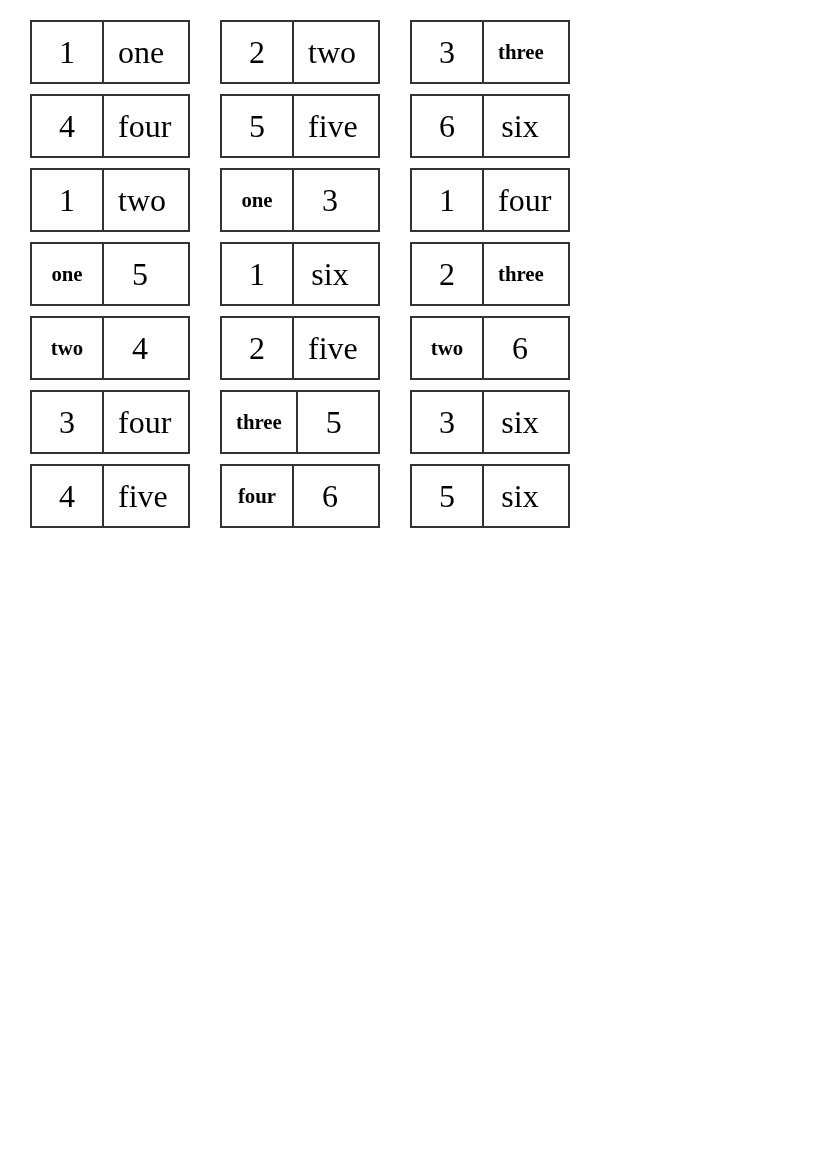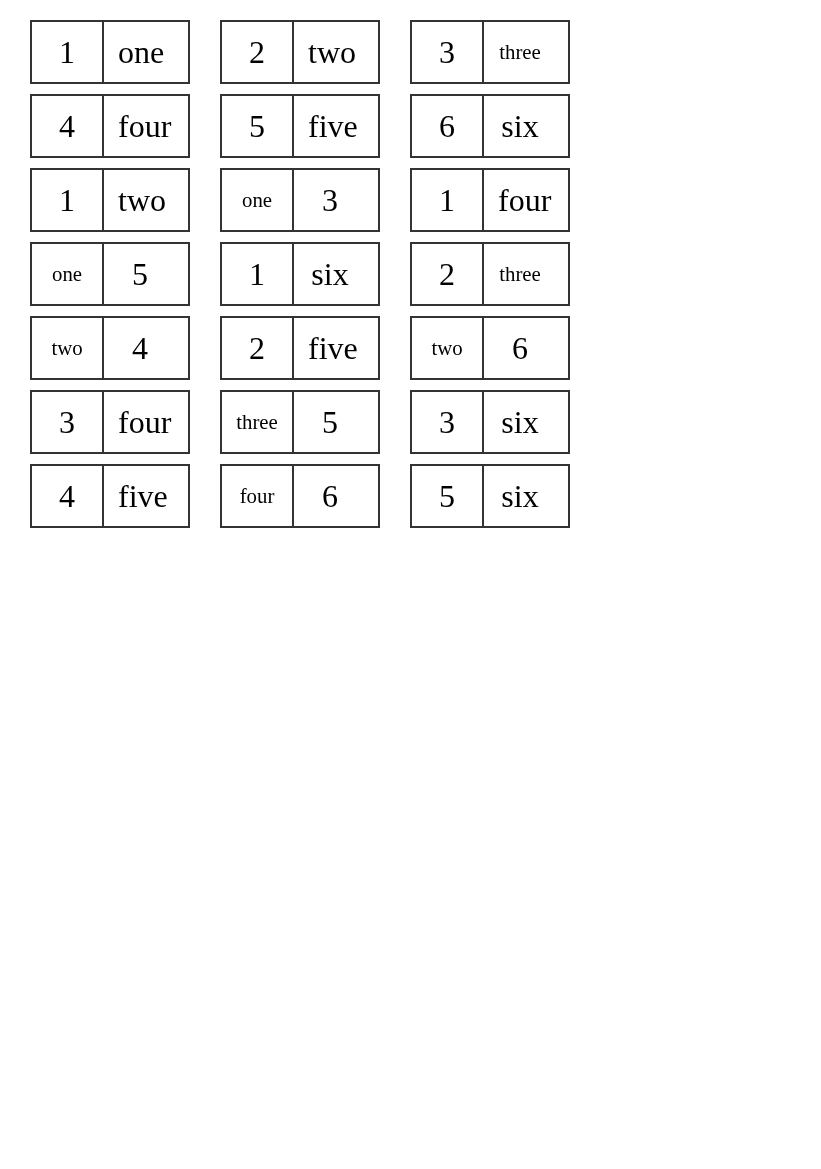--- a/index.html
+++ b/index.html
@@ -40,20 +40,21 @@
       min-width: 72px;
       min-height: 60px;
     }
     .cell-left {
       border-right: 2px solid #333;
     }
     .cell-right {
     }
     .cell.small-text {
       font-size: 1.3rem;
+      font-weight: bold;
     }
     .watermark {
       position: absolute;
       left: 50%;
       top: 55%;
       transform: translate(-50%, -50%) rotate(-30deg);
       font-size: 3.2rem;
       color: rgba(180,180,180,0.45);
       white-space: nowrap;
       pointer-events: none;

